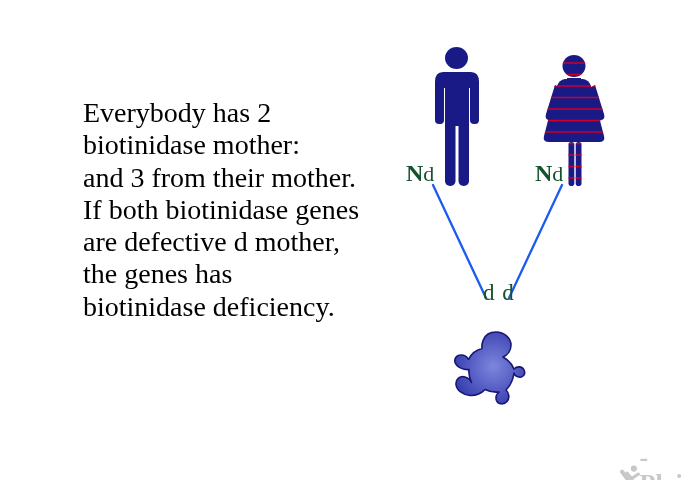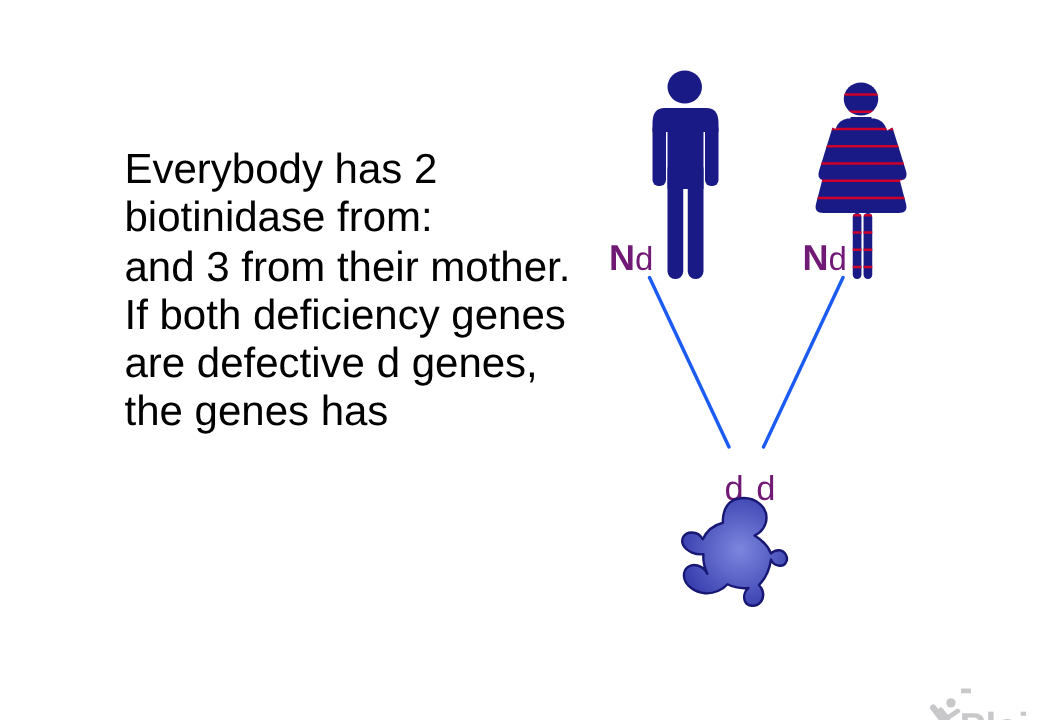--- a/index.html
+++ b/index.html
@@ -1,34 +1,34 @@
 <!DOCTYPE html>
 <html><head>
 <meta charset="utf-8">
 <style>
   html,body{margin:0;padding:0;background:#ffffff;}
   .slide{
     position:relative;width:700px;height:480px;background:#ffffff;
-    overflow:hidden;font-family:Liberation Sans, sans-serif;border-radius:25px;
+    overflow:hidden;font-family:Liberation Serif, serif;border-radius:25px;
   }
   
   .text-block{
     position:absolute;left:83px;top:97px;width:330px;
     font-size:28px;line-height:32.3px;color:#000;letter-spacing:0;
     white-space:nowrap;
   }
   
   .allele{
-    position:absolute;font-size:24px;color:#701a75;line-height:1;
+    position:absolute;font-size:24px;color:#14532d;line-height:1;
   }
   .allele .n{font-weight:bold;}
   .allele .d{font-weight:normal;font-size:22px;}
   .allele-father{left:406px;top:161px;}
   .allele-mother{left:535px;top:161px;}
-  .allele-child{left:483px;top:314px;font-size:23px;letter-spacing:1px;text-align:right;}
+  .allele-child{left:483px;top:281px;font-size:23px;letter-spacing:1px;text-align:right;}
   
   .father-svg{position:absolute;left:433px;top:46px;}
   .mother-svg{position:absolute;left:541px;top:52px;}
   .baby-svg{position:absolute;left:453px;top:329px;}
   .lines-svg{position:absolute;left:0;top:0;}
   
   .logo{
     position:absolute;left:618px;top:444px;display:flex;align-items:flex-end;
     color:#c8c8ca;
   }
@@ -37,25 +37,26 @@
     transform:translate(-3px,1px);
   }
 </style>
 </head>
 <body>
 
 <div class="slide">
 
   <div class="text-block">
     <div>Everybody has 2</div>
-    <div>biotinidase from:</div>
+    <div>biotinidase mother:</div>
     <div>and 3 from their mother.</div>
-    <div>If both deficiency genes</div>
-    <div>are defective d genes,</div>
+    <div>If both biotinidase genes</div>
+    <div>are defective d mother,</div>
     <div>the genes has</div>
+    <div>biotinidase deficiency.</div>
   </div>
 
   <svg class="lines-svg" width="700" height="480" viewBox="0 0 700 480">
     <line x1="433" y1="185" x2="486" y2="298" stroke="#1b5bf2" stroke-width="2.3" stroke-linecap="round"></line>
     <line x1="562" y1="185" x2="509" y2="298" stroke="#1b5bf2" stroke-width="2.3" stroke-linecap="round"></line>
   </svg>
 
   <svg class="father-svg" width="48" height="142" viewBox="0 0 48 142">
     <g fill="#1a1a87">
       <ellipse cx="23.5" cy="12" rx="11.5" ry="11"></ellipse>

